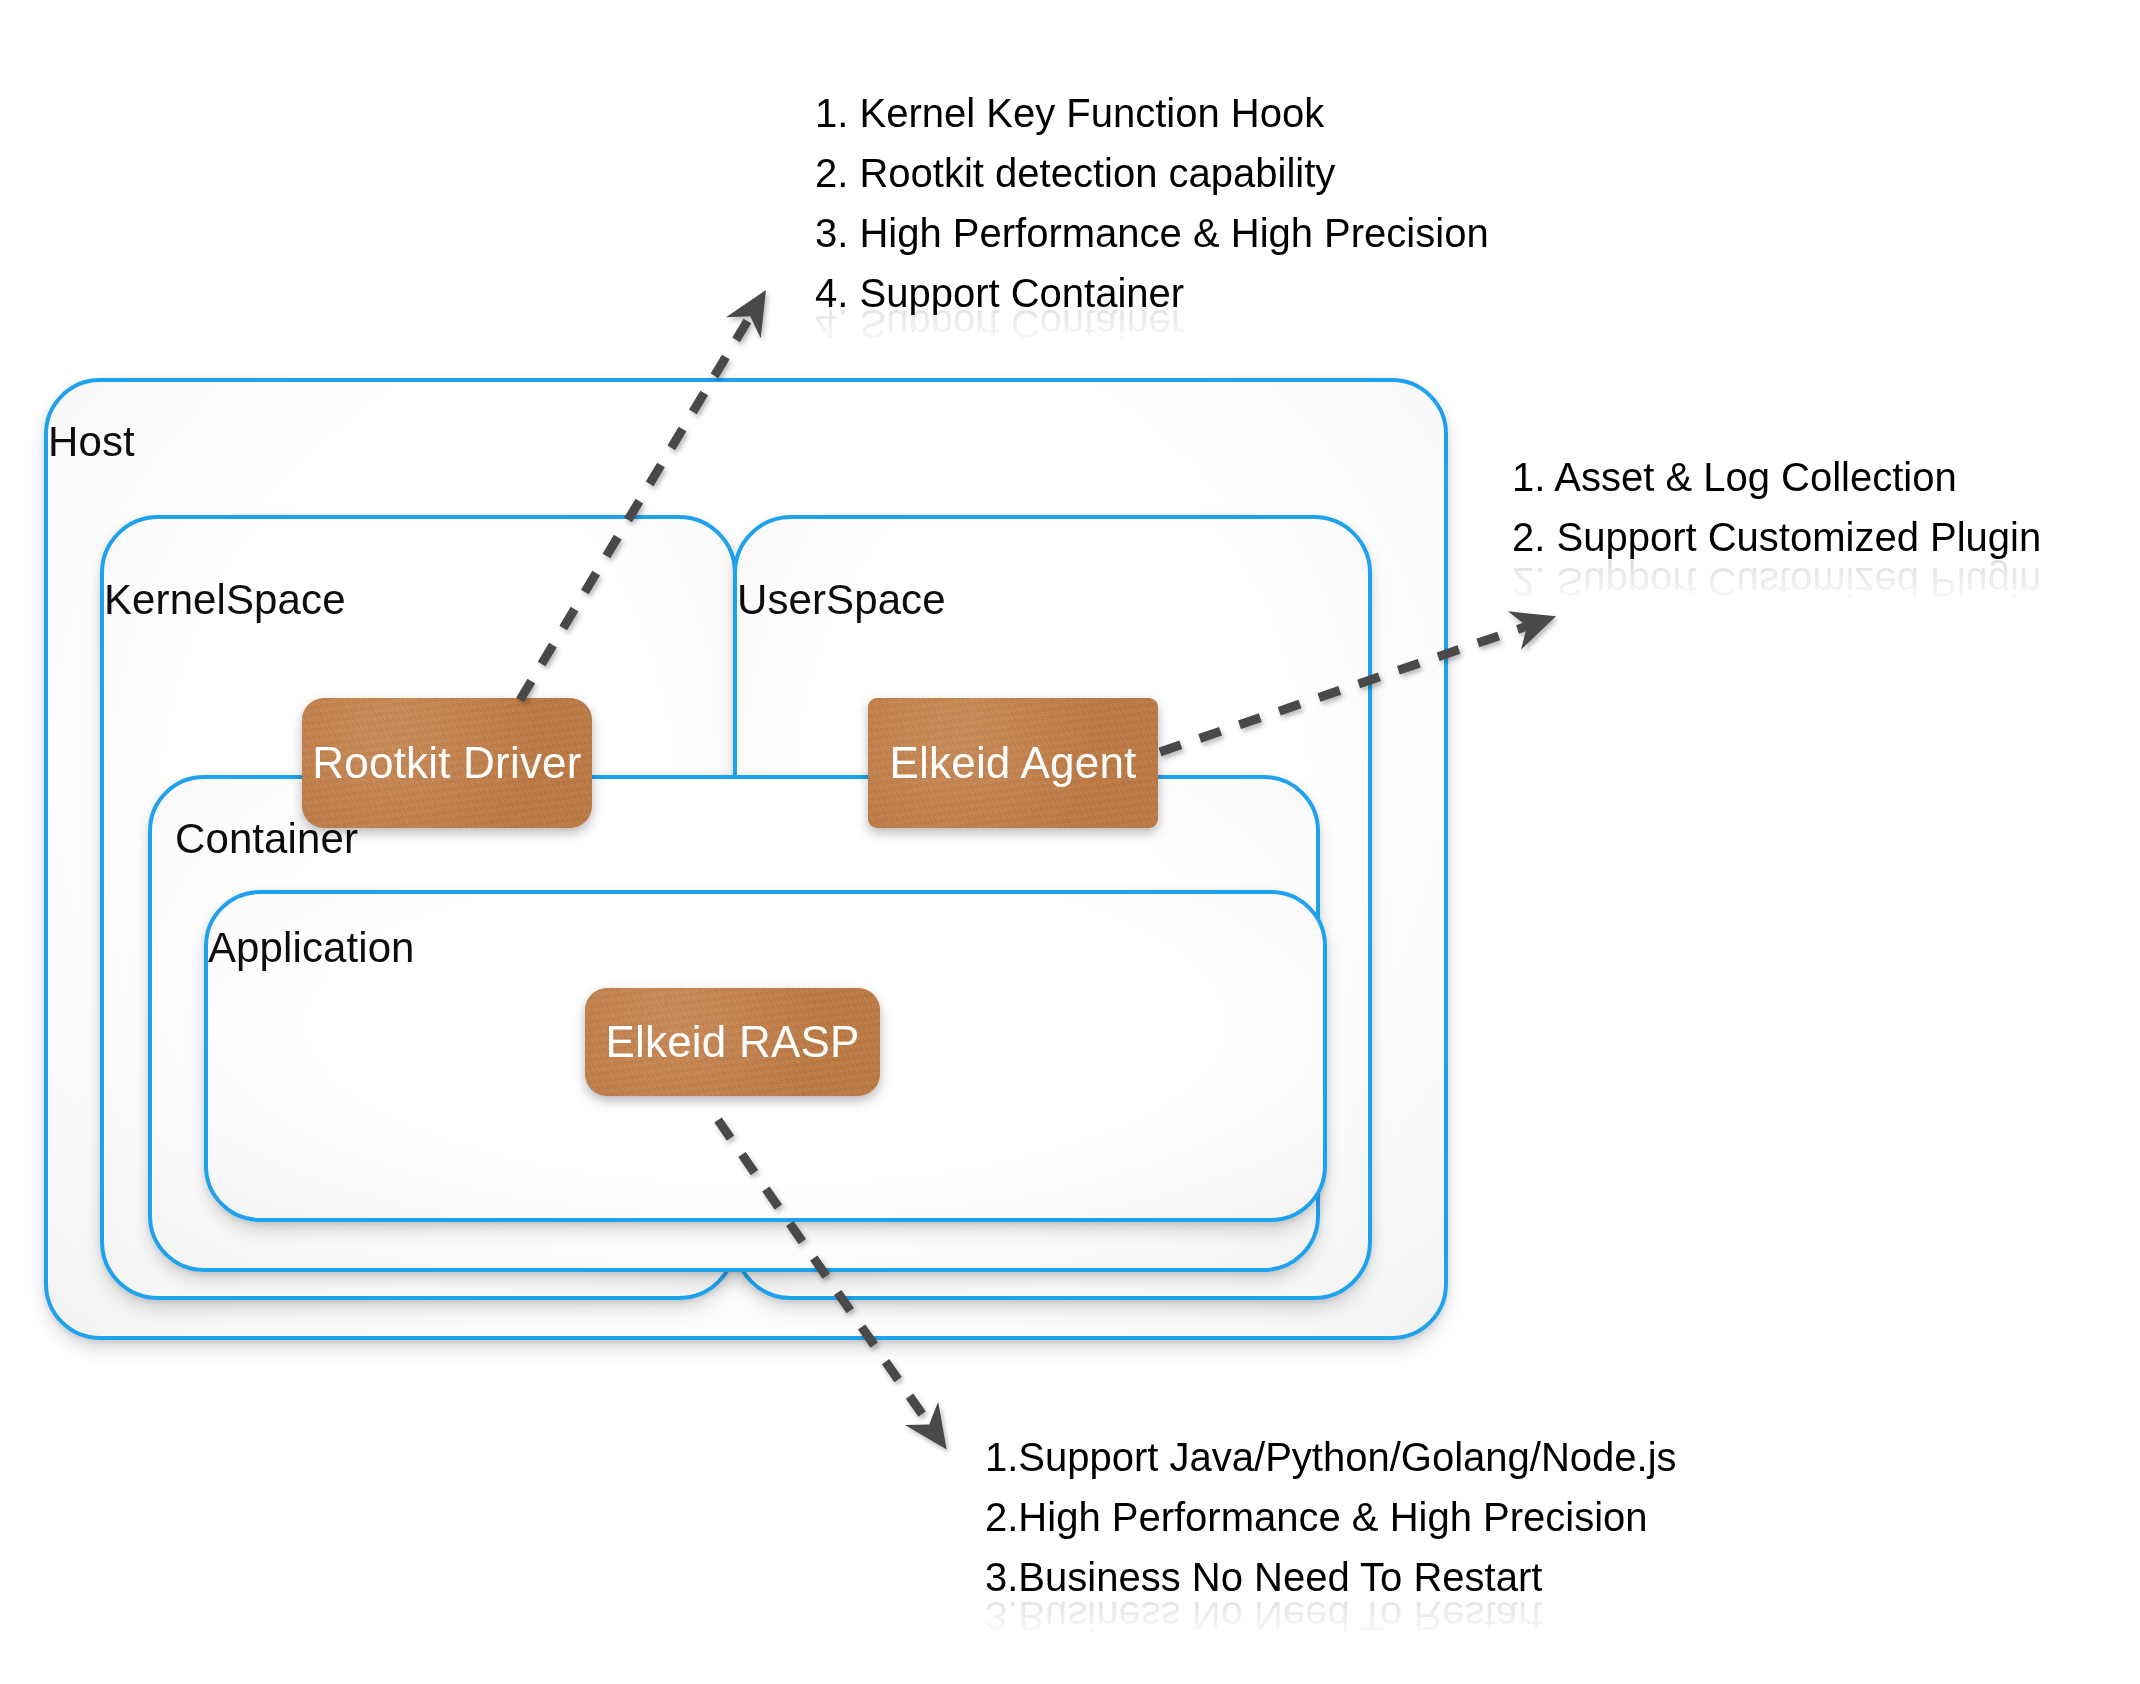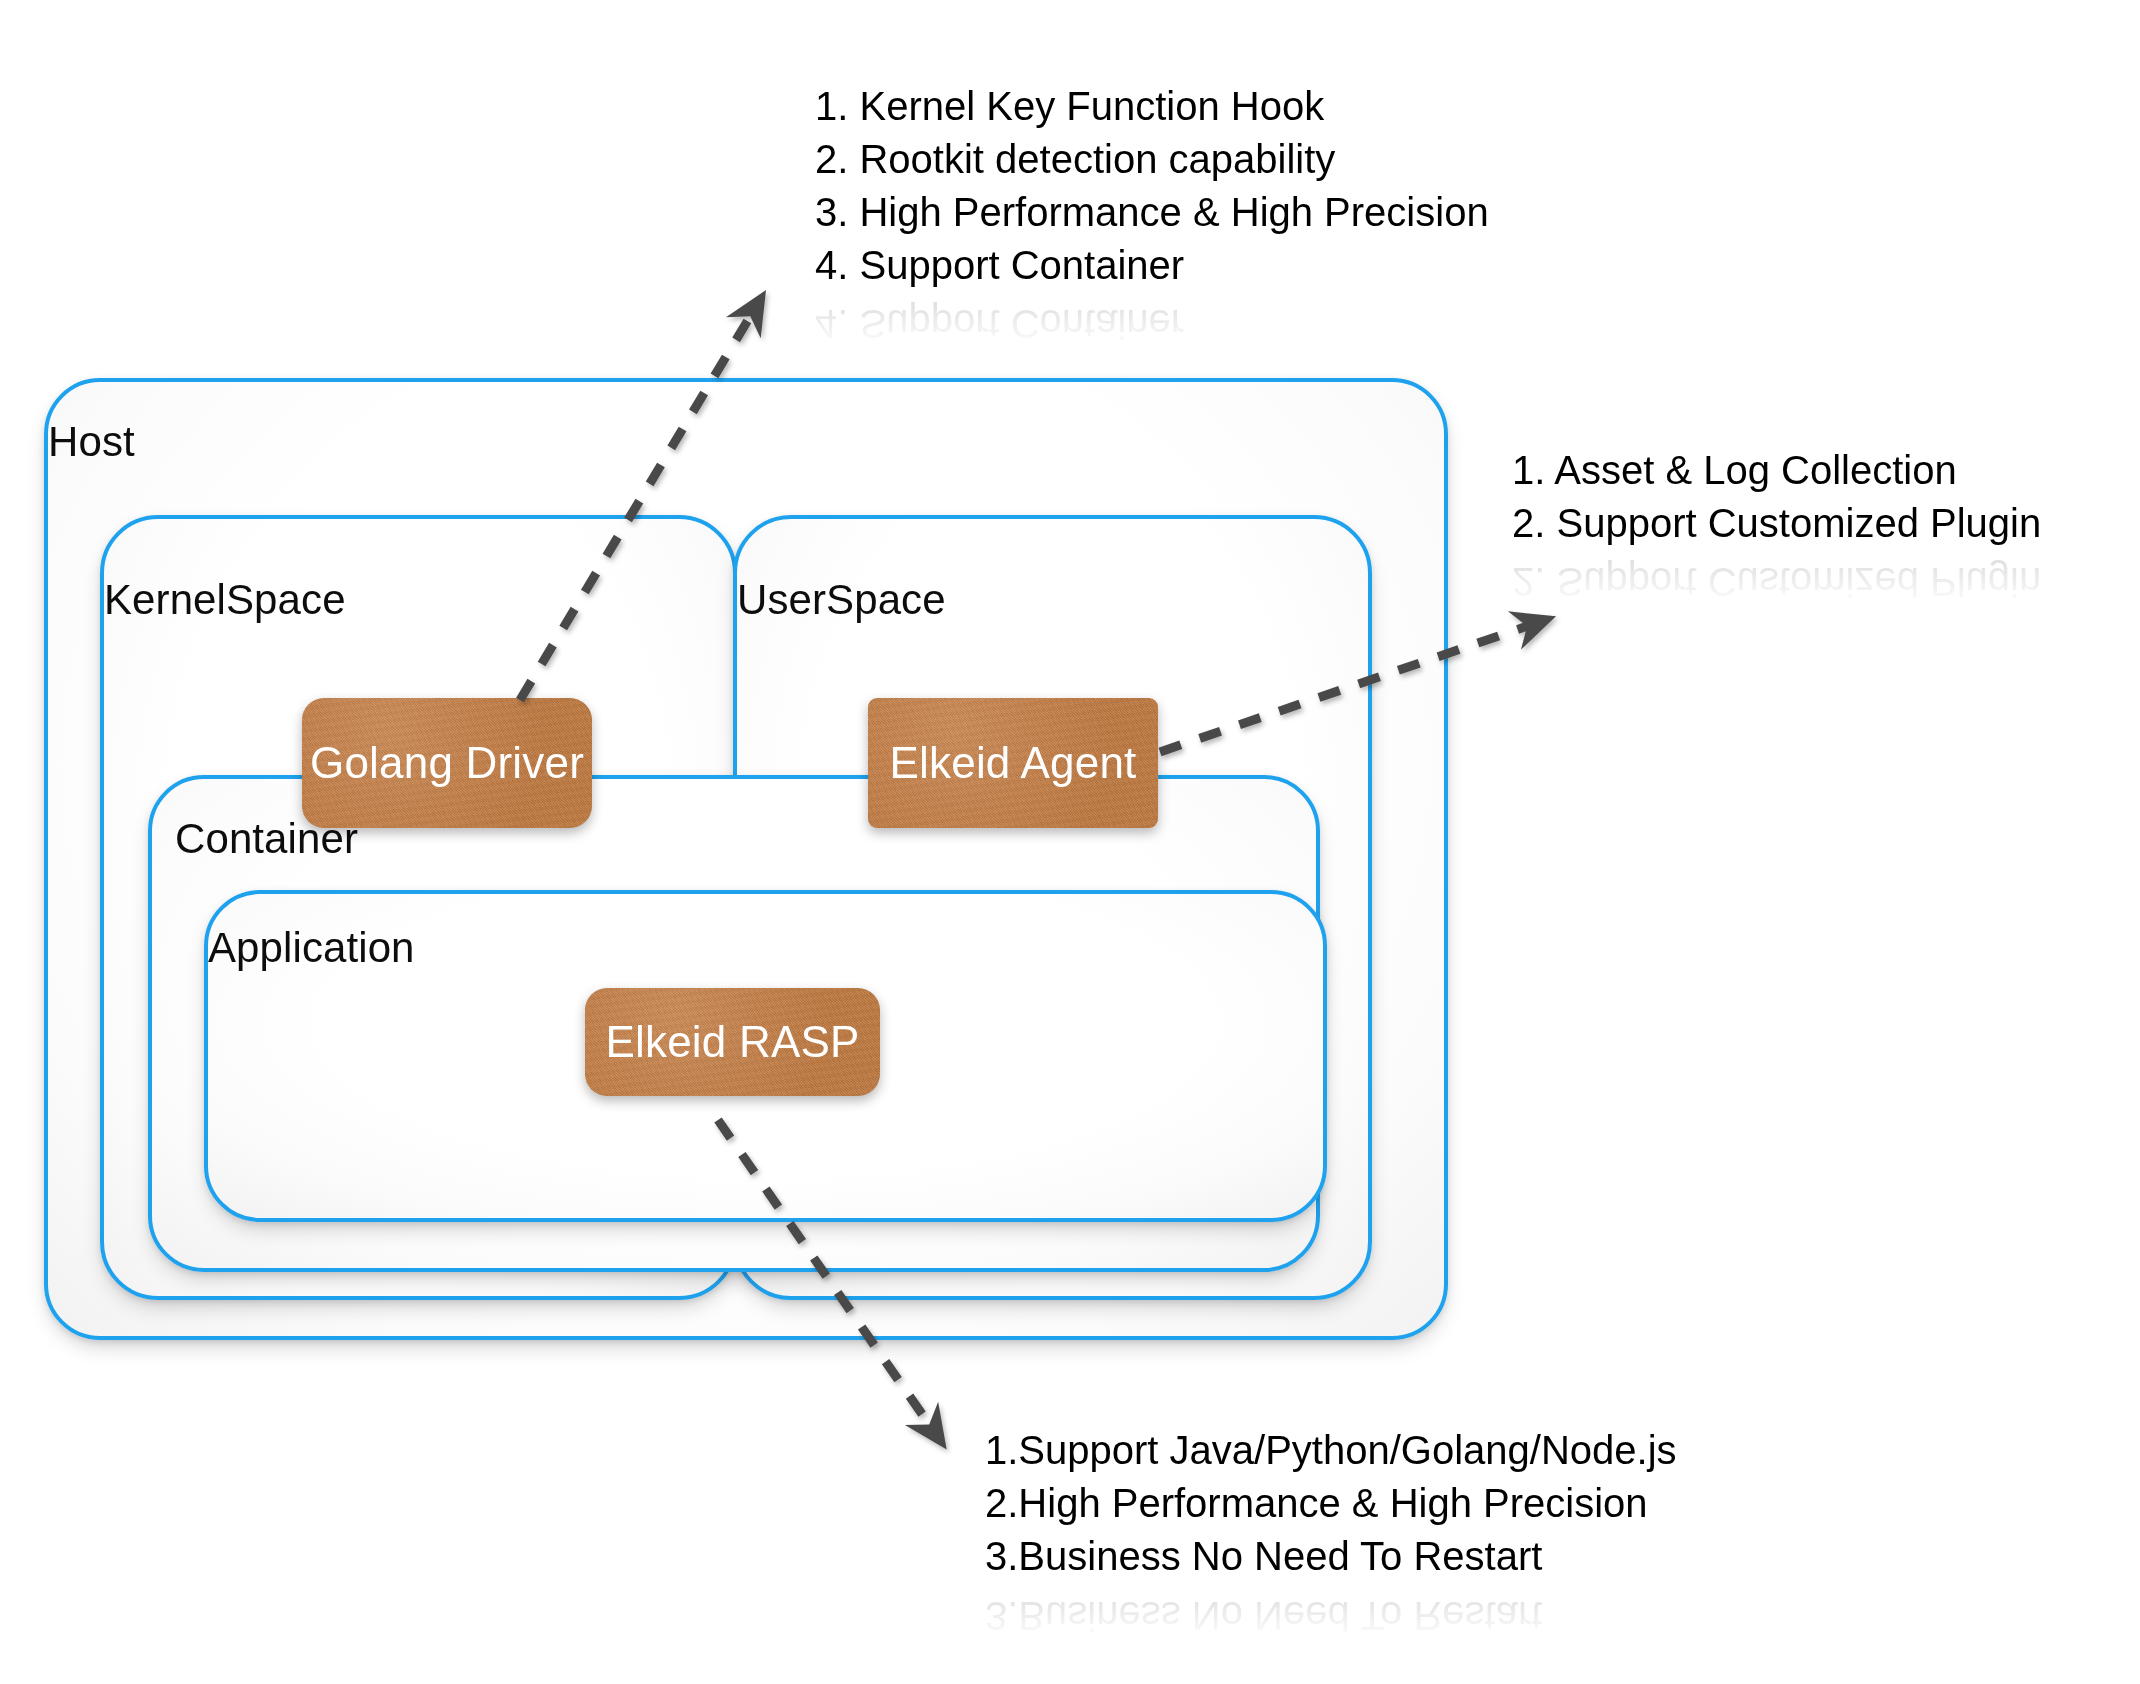--- a/index.html
+++ b/index.html
@@ -82,20 +82,21 @@
   
   .callout {
     position: absolute;
     z-index: 20;
     color: #000000;
     white-space: nowrap;
   }
   .callout .line {
     font-size: 40px;
     line-height: 53px;
+    margin-top: 7px;
   }
   .reflection {
     position: absolute;
     z-index: 19;
     white-space: nowrap;
     transform: scaleY(-1);
     opacity: 0.16;
     color: #000;
     pointer-events: none;
     -webkit-mask-image: linear-gradient(to top, rgba(0,0,0,0.85), rgba(0,0,0,0));
@@ -139,21 +140,21 @@
 
   <div class="zone" id="zone-container">
     <div class="zone-label">Container</div>
   </div>
 
   <div class="zone" id="zone-app">
     <div class="zone-label">Application</div>
   </div>
 
   <div class="comp" id="comp-driver">
-    <span>Golang Driver</span>
+    <span>Rootkit Driver</span>
   </div>
   <div class="comp" id="comp-agent">
     <span>Elkeid Agent</span>
   </div>
   <div class="comp" id="comp-rasp">
     <span>Elkeid RASP</span>
   </div>
 
   <svg id="arrows" viewBox="0 0 2140 1684" xmlns="http://www.w3.org/2000/svg">
     <defs>

